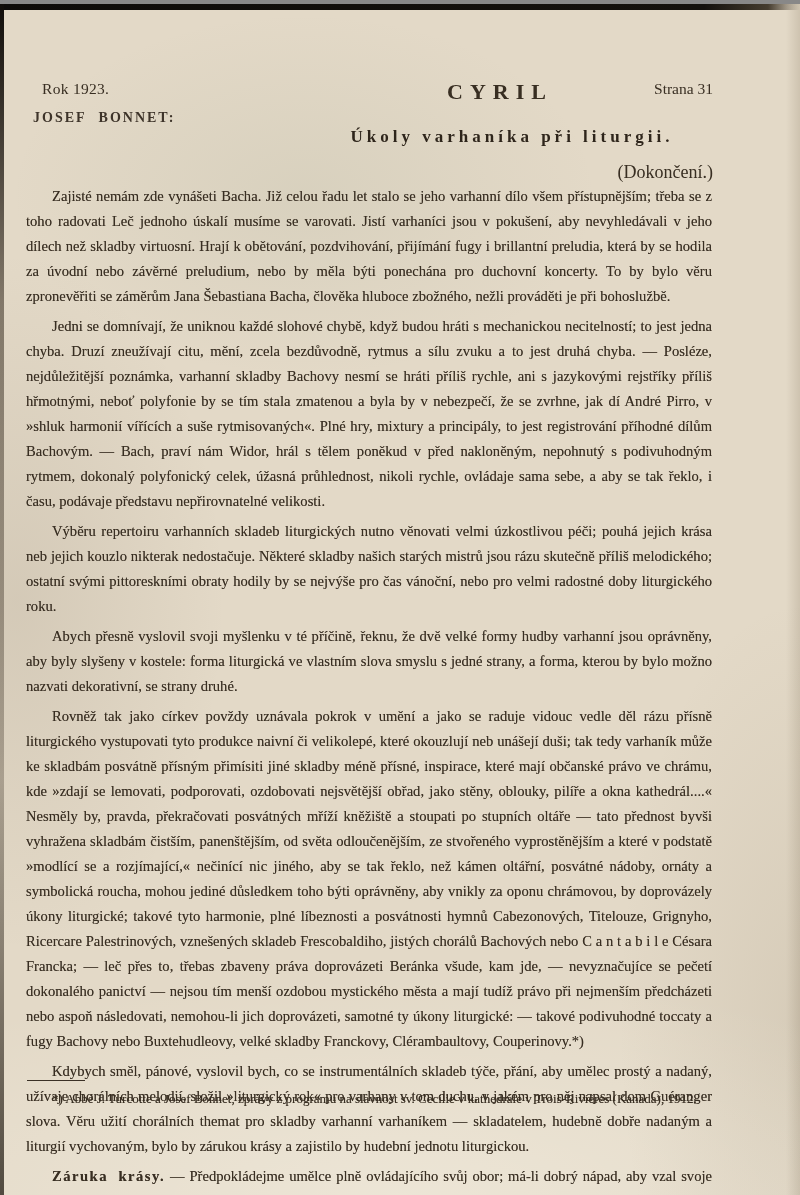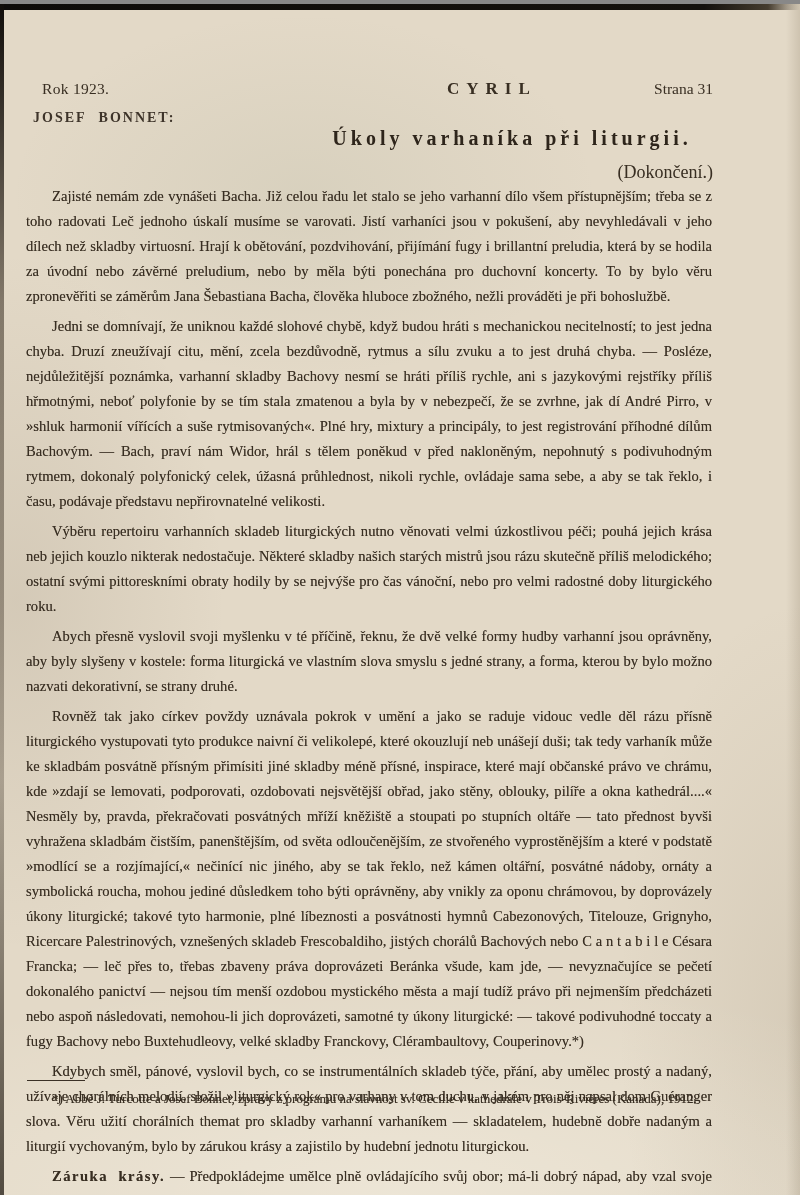--- a/index.html
+++ b/index.html
@@ -25,29 +25,29 @@
   .edge-left {
     position: absolute; top: 0; left: 0; bottom: 0; width: 4px;
     background: linear-gradient(to bottom, #100d0a, rgba(52,42,30,0.55) 25%, rgba(52,42,30,0.30) 65%, rgba(30,24,16,0.75));
   }
   .edge-right {
     position: absolute; top: 0; right: 0; bottom: 0; width: 14px;
     background: linear-gradient(to left, rgba(110,95,70,0.18), rgba(0,0,0,0));
   }
   .running-head { position: absolute; top: 76px; left: 0; width: 100%; font-size: 15.5px; }
   .rh-left  { position: absolute; left: 42px; top: 0; letter-spacing: 0.3px; }
-  .rh-center{ position: absolute; left: 447px; top: -1px; font-size: 17px; letter-spacing: 7px; font-weight: bold; }
+  .rh-center{ position: absolute; left: 447px; top: -1px; font-size: 22px; letter-spacing: 7px; font-weight: bold; }
   .rh-right { position: absolute; right: 87px; top: 0; }
   .byline {
     position: absolute; top: 106px; left: 33px;
     font-size: 14px; letter-spacing: 2px; word-spacing: 7px; font-weight: bold; color: #3e342a;
   }
   .title-block { position: absolute; top: 123px; left: 224px; right: 0; text-align: center; }
   .title-block h1 {
-    margin: 0; font-size: 20px; font-weight: bold; letter-spacing: 4px; color: #2e251b;
+    margin: 0; font-size: 17px; font-weight: bold; letter-spacing: 4px; color: #2e251b;
   }
   .subtitle {
     position: absolute; top: 158px; left: 500px; width: 213px;
     text-align: right; font-size: 18px;
   }
   .body-col {
     position: absolute; top: 180px; left: 26px; width: 686px;
     font-size: 14.6px; line-height: 25px; text-align: justify;
     text-shadow: 0 0 0.4px rgba(56,46,34,0.55);
   }

